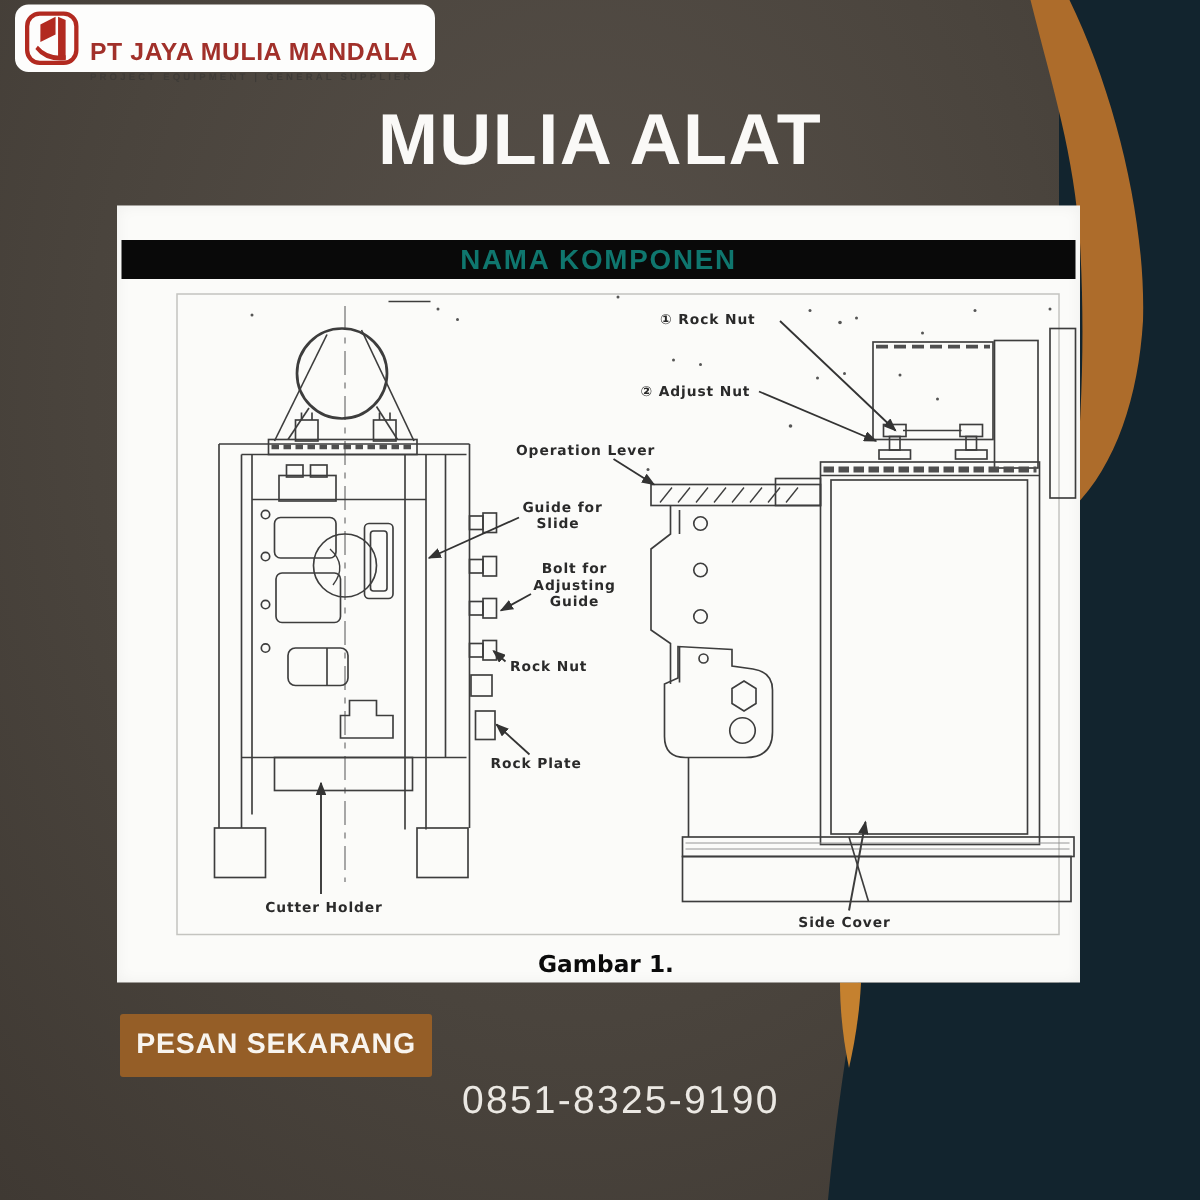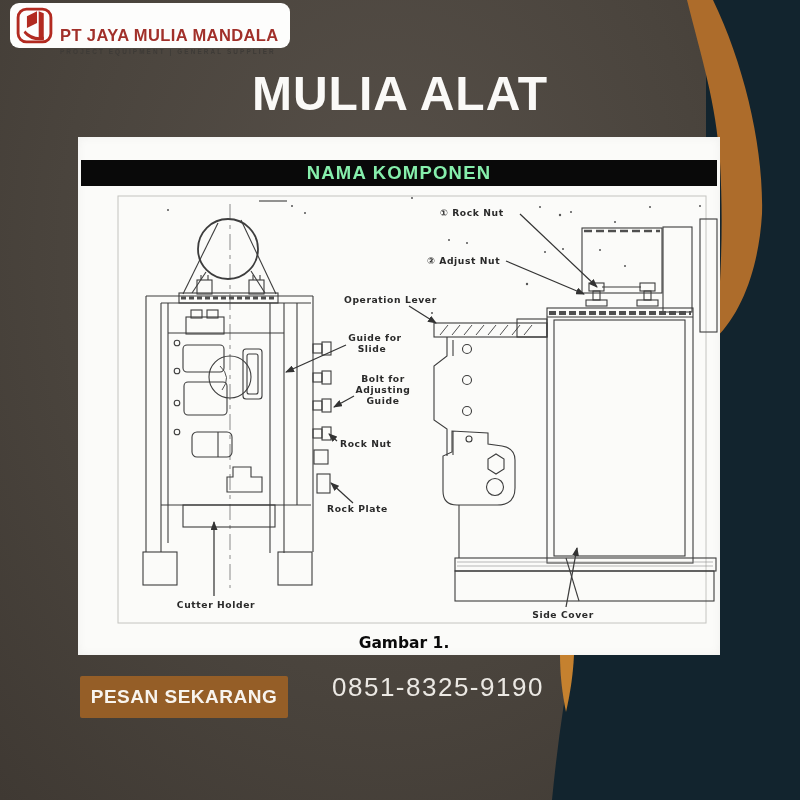--- a/index.html
+++ b/index.html
@@ -29,34 +29,34 @@
 
   
   .panel {
     position:absolute; left:78px; top:137px; width:642px; height:518px; z-index:1;
     background:#fbfbf9; box-shadow: inset 0 0 10px rgba(0,0,0,.05);
   }
   .panel-header {
     position:absolute; left:3px; right:3px; top:23px; height:26px;
     background:#090909; display:flex; align-items:center; justify-content:center;
   }
-  .panel-header span { color:#86efac; font-size:18.5px; font-weight:bold; letter-spacing:1.2px; }
+  .panel-header span { color:#0f766e; font-size:18.5px; font-weight:bold; letter-spacing:1.2px; }
   .diagram-svg { position:absolute; left:0; top:0; width:642px; height:518px; }
 
   
   .cta-button {
     position:absolute; left:80px; top:676px; width:208px; height:42px; z-index:2;
     background:#955e27; border:none; border-radius:2px; cursor:pointer;
     display:flex; align-items:center; justify-content:center;
     color:#f8f4ee; font-family:"Liberation Sans",sans-serif; font-size:19px; font-weight:bold; letter-spacing:.5px;
   }
   .phone-number {
-    position:absolute; left:308px; top:666px; height:42px; z-index:2;
+    position:absolute; left:308px; top:712px; height:42px; z-index:2;
     display:flex; align-items:center;
-    color:#ebe8e3; font-size:26px; letter-spacing:1.5px;margin-left:24px;
+    color:#ebe8e3; font-size:26px; letter-spacing:1.5px;
   }
 
   .dg { stroke:#3d3d3d; stroke-width:1.1; fill:none; }
   .lbl { font-family:"DejaVu Sans","Liberation Sans",sans-serif; font-size:9.2px; font-weight:bold;
          fill:#2a2a2a; letter-spacing:.6px; }
   .cap { font-family:"DejaVu Sans","Liberation Sans",sans-serif; font-size:15.5px; font-weight:bold; fill:#0b0b0b; }
   .speck { fill:#555; }
 </style>
 </head>
 <body>

